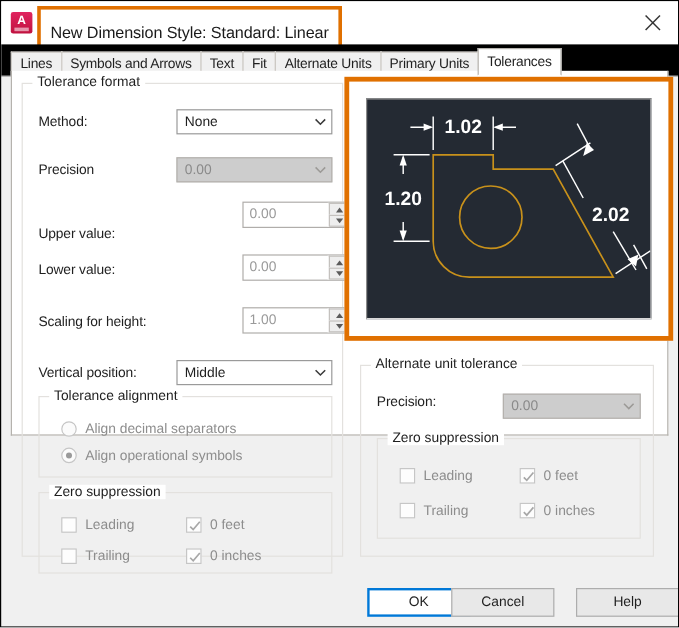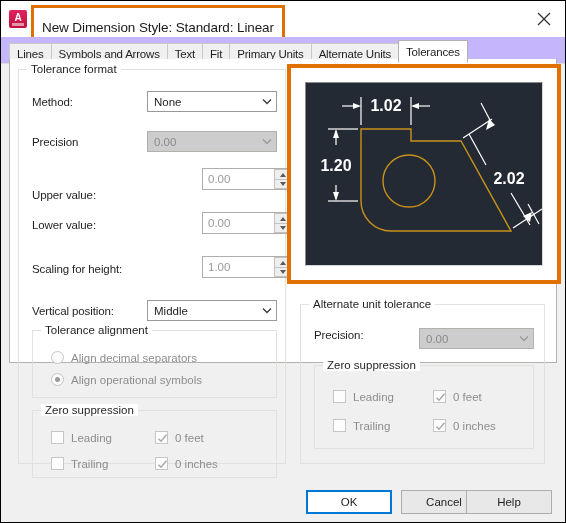--- a/index.html
+++ b/index.html
@@ -63,21 +63,21 @@
     width: 30px; height: 28px;
     display: flex; align-items: center; justify-content: center;
     cursor: pointer;
   }
   #close-btn svg { display: block; }
 
   
   #tabstrip {
     position: absolute; left: 0; top: 36px;
     width: 564px; height: 26px;
-    background: #c4b5fd;
+    background: #000000;
     border-bottom: 1px solid #d9d9d9;
   }
   #tabs {
     position: absolute; left: 8px; top: 4px;
     display: flex; align-items: flex-end;
     height: 22px;
   }
   .tab {
     box-sizing: border-box;
     height: 20px;
@@ -311,22 +311,22 @@
       </svg>
     </div>
   </div>
 
   <div id="tabstrip">
     <div id="tabs">
       <div class="tab">Lines</div>
       <div class="tab">Symbols and Arrows</div>
       <div class="tab">Text</div>
       <div class="tab">Fit</div>
+      <div class="tab">Alternate Units</div>
       <div class="tab">Primary Units</div>
-      <div class="tab">Alternate Units</div>
       <div class="tab active">Tolerances</div>
     </div>
   </div>
 
   <div id="tabpage">
 
     <div class="group" style="left:8px; top:10px; width:268px; height:395px;">
       <div class="glabel">Tolerance format</div>
 
       <div class="flabel" style="left:13px; top:26px;">Method:</div>
@@ -526,16 +526,16 @@
           <line x1="222" y1="121" x2="233" y2="141"></line>
         </g>
         <polygon points="183,36 180,47 189,42" fill="#ffffff"></polygon>
         <polygon points="226,129 217,133 224,139" fill="#ffffff"></polygon>
         <text x="203" y="101" fill="#ffffff" font-family="Liberation Sans, sans-serif" font-size="16" font-weight="bold" text-anchor="middle">2.02</text>
       </svg>
     </div>
   </div>
 
   <div class="dbtn primary" style="left:287px; top:489px;">OK</div>
-  <div class="dbtn" style="left:400px; top:489px;">Cancel</div>
-  <div class="dbtn" style="left:465px; top:489px;">Help</div>
+  <div class="dbtn" style="left:375px; top:489px;">Cancel</div>
+  <div class="dbtn" style="left:479px; top:489px;">Help</div>
 
 </div>
 
 </body></html>

